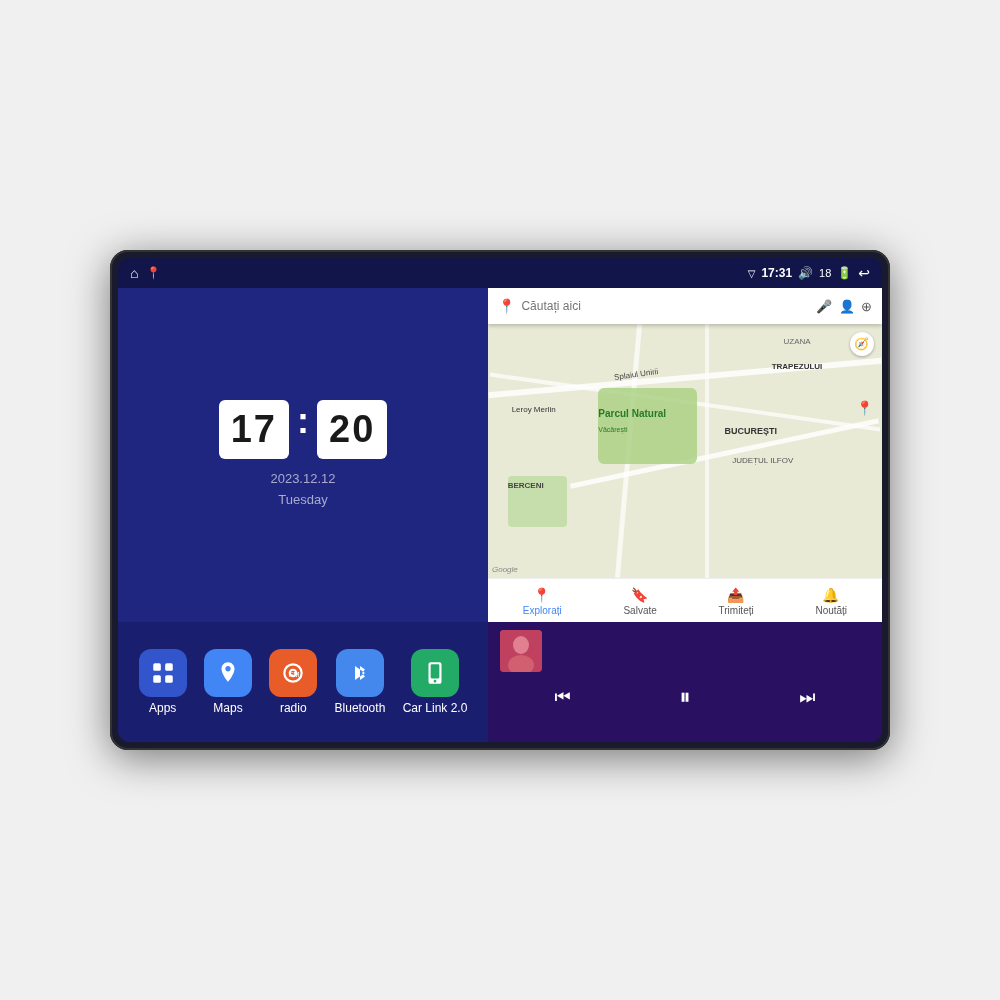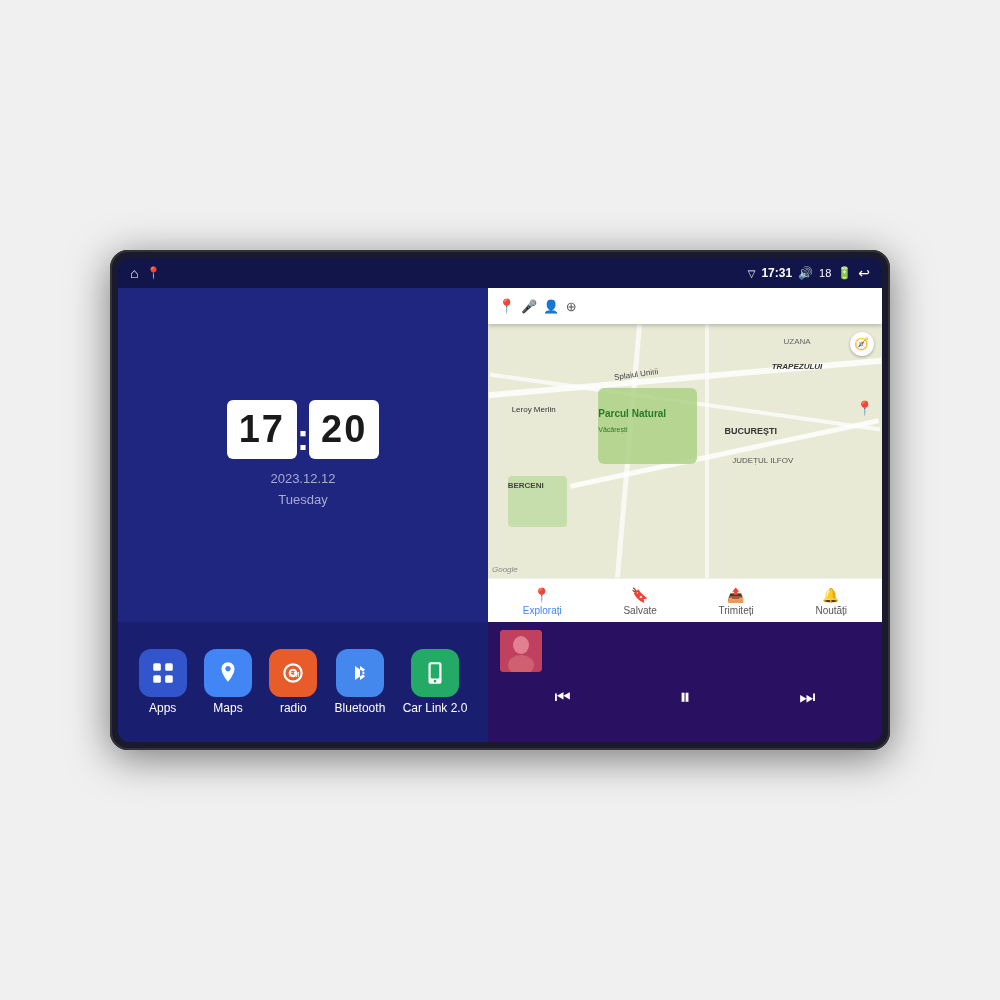--- a/index.html
+++ b/index.html
@@ -68,21 +68,22 @@
       padding: 16px 20px;
       display: flex;
       flex-direction: column;
       align-items: center;
       justify-content: center;
       grid-row: 1;
       grid-column: 1;
     }
     .clock-display {
       display: flex;
-      align-items: flex-end;
+      align-items: flex-start;
+      gap: 8px;
       margin-bottom: 10px;
     }
     .clock-digit {
       background: white;
       color: #1a1a1a;
       font-size: 38px;
       font-weight: bold;
       padding: 8px 12px;
       border-radius: 6px;
       min-width: 60px;
@@ -287,40 +288,41 @@
         </div>
         <div class="clock-date">
           <div>2023.12.12</div>
           <div>Tuesday</div>
         </div>
       </div>
 
       <div class="map-widget">
         <div class="map-search-bar">
           <span style="color:#4285F4;font-size:14px;">📍</span>
+          <input type="text" style="flex: 1 1 0%; border: none; outline: none; font-size: 12px; color: rgb(102, 102, 102);" placeholder="Căutați aici">
           <span style="font-size:13px;color:#555;">🎤</span>
           <span style="font-size:13px;color:#555;">👤</span>
           <span style="font-size:13px;color:#555;">⊕</span>
         </div>
         <div class="map-body">
           <div class="map-bg">
 
             <div style="position:absolute;top:20%;left:0;right:0;height:6px;background:#fff;opacity:0.8;transform:rotate(-5deg);"></div>
             <div style="position:absolute;top:30%;left:0;right:0;height:4px;background:#fff;opacity:0.7;transform:rotate(8deg);"></div>
             <div style="position:absolute;top:50%;left:20%;right:0;height:5px;background:#fff;opacity:0.8;transform:rotate(-12deg);"></div>
             <div style="position:absolute;top:0;bottom:0;left:35%;width:5px;background:#fff;opacity:0.7;transform:rotate(5deg);"></div>
             <div style="position:absolute;top:0;bottom:0;left:55%;width:4px;background:#fff;opacity:0.6;"></div>
 
             <div style="position:absolute;top:25%;left:28%;width:25%;height:30%;background:#a8d080;border-radius:6px;opacity:0.8;"></div>
             <div style="position:absolute;top:60%;left:5%;width:15%;height:20%;background:#b8d898;border-radius:4px;opacity:0.7;"></div>
 
             <div style="position:absolute;top:40%;left:60%;font-size:9px;font-weight:700;color:#333;">BUCUREȘTI</div>
             <div style="position:absolute;top:52%;left:62%;font-size:8px;color:#555;">JUDEȚUL ILFOV</div>
             <div style="position:absolute;top:62%;left:5%;font-size:8px;font-weight:600;color:#444;">BERCENI</div>
-            <div style="position:absolute;top:15%;left:72%;font-size:8px;font-weight:600;color:#333;font-style:italic;">TRAPEZULUI</div>
+            <div style="position:absolute;top:15%;left:72%;font-size:8px;font-weight:600;color:#333;">TRAPEZULUI</div>
             <div style="position:absolute;top:33%;left:28%;font-size:10px;color:#2a7a2a;font-weight:600;">Parcul Natural</div>
             <div style="position:absolute;top:40%;left:28%;font-size:7px;color:#2a7a2a;">Văcărești</div>
             <div style="position:absolute;top:32%;left:6%;font-size:8px;color:#333;">Leroy Merlin</div>
             <div style="position:absolute;top:18%;left:32%;font-size:8px;color:#444;transform:rotate(-8deg);">Splaiul Unirii</div>
 
             <div style="position:absolute;top:30%;right:2%;font-size:14px;">📍</div>
 
             <div style="position:absolute;bottom:4px;left:4px;font-size:8px;color:#888;font-style:italic;">Google</div>
 
             <div style="position:absolute;top:8px;right:8px;width:24px;height:24px;background:white;border-radius:50%;display:flex;align-items:center;justify-content:center;font-size:12px;box-shadow:0 1px 3px rgba(0,0,0,0.3);">🧭</div>

